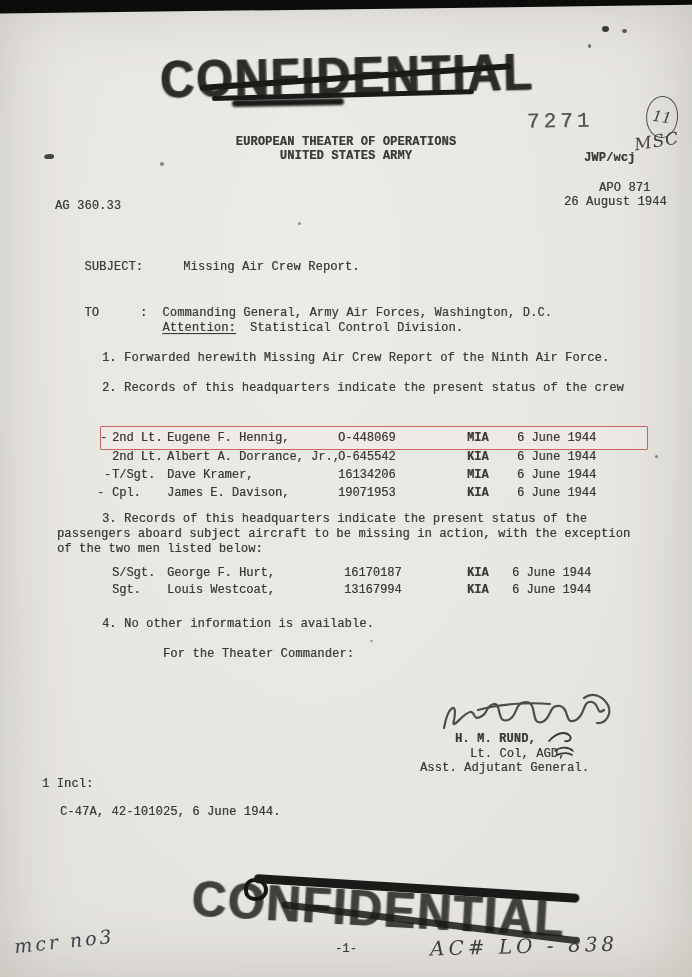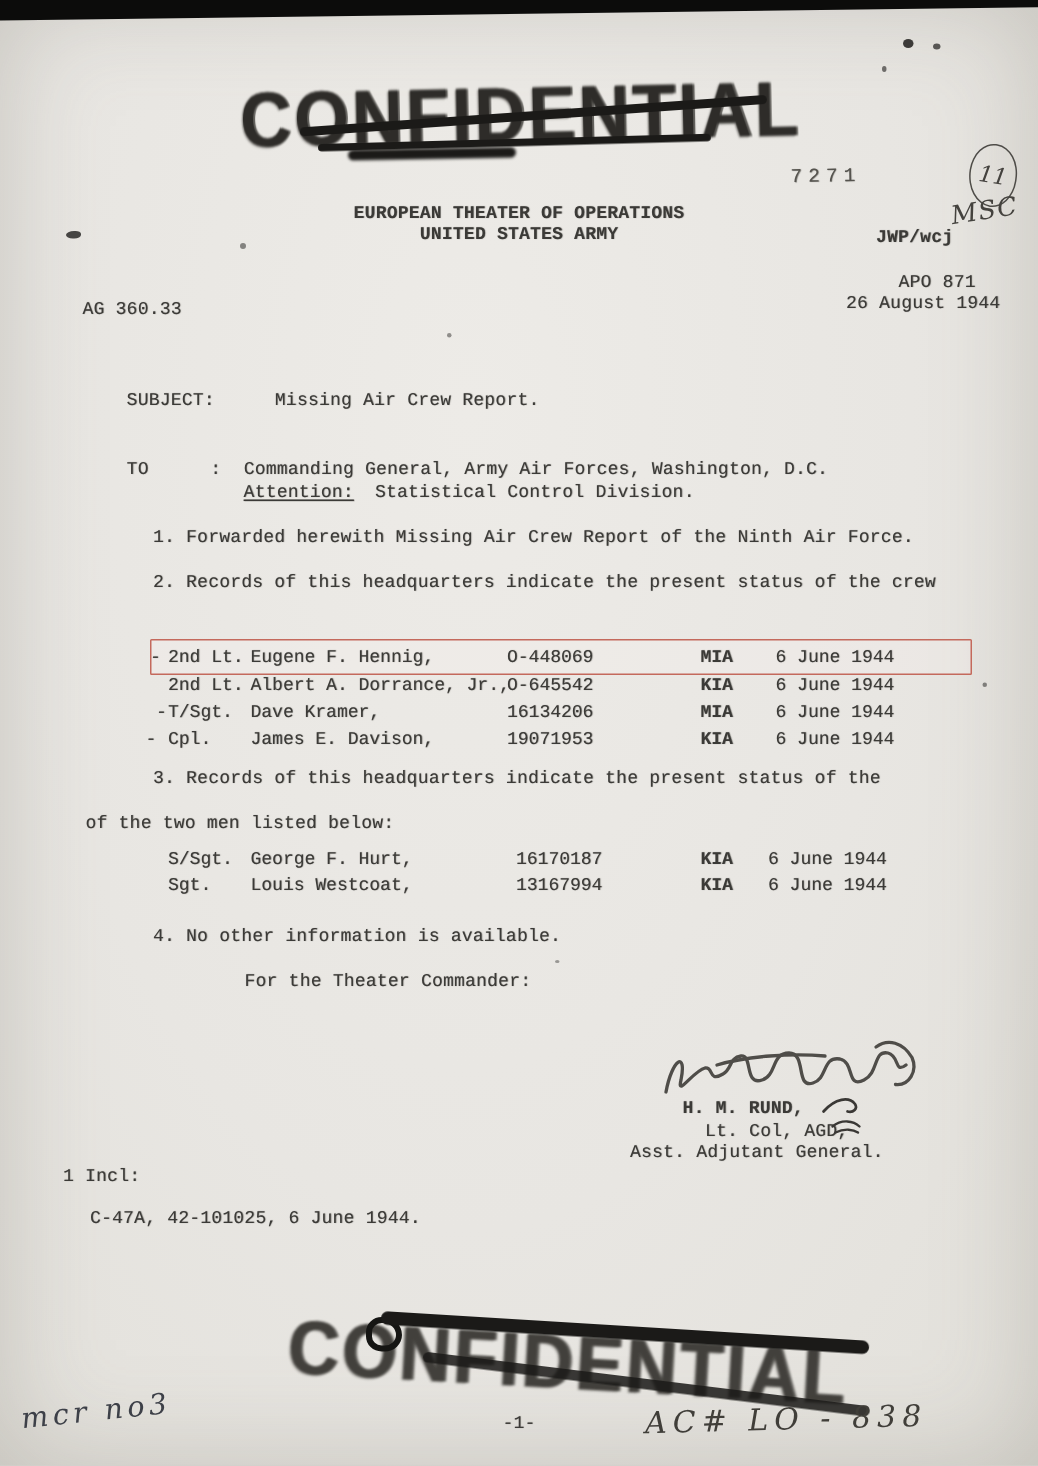--- a/index.html
+++ b/index.html
@@ -79,21 +79,21 @@
   <div class="dot" style="left:370px; top:640px; width:3px; height:2px; opacity:.4;"></div>
 
   <div class="stamp top">CONFIDENTIAL</div>
   <div class="strike" style="left:200px; top:85px; width:312px; height:6px; transform:rotate(-4deg);"></div>
   <div class="strike" style="left:212px; top:96px; width:262px; height:5px; transform:rotate(-1.5deg);"></div>
   <div class="strike" style="left:232px; top:100px; width:112px; height:7px; transform:rotate(-1deg); filter:blur(1.2px);"></div>
 
   <div class="typed center-line" style="top:135px; font-weight:bold;">EUROPEAN THEATER OF OPERATIONS</div>
   <div class="typed center-line" style="top:149px; font-weight:bold;">UNITED STATES ARMY</div>
 
-  <div class="typed" style="left:527px; top:110px; font-size:13px; letter-spacing:4px; color:#55534e; transform:rotate(-1deg);">7271</div>
+  <div class="typed" style="left:527px; top:110px; font-size:21px; letter-spacing:4px; color:#55534e; transform:rotate(-1deg);">7271</div>
   <div class="circle-note">
       <span>11</span>
     </div>
   <div class="hand" style="left:634px; top:131px; font-size:17px; letter-spacing:1px; transform:rotate(-9deg);">MSC</div>
   <div class="typed" style="left:584px; top:151px; font-weight:bold;">JWP/wcj</div>
   <div class="typed" style="left:599px; top:181px;">APO 871</div>
   <div class="typed" style="left:564px; top:195px;">26 August 1944</div>
 
   <div class="typed" style="left:55px; top:199px;">AG 360.33</div>
 
@@ -141,20 +141,21 @@
   <div class="trow" style="top:486px;">
     <span class="cell c-prefix" style="left:97px;">-</span>
     <span class="cell c-rank">Cpl.</span>
     <span class="cell c-name">James E. Davison,</span>
     <span class="cell c-serial">19071953</span>
     <span class="cell c-status">KIA</span>
     <span class="cell c-date">6 June 1944</span>
   </div>
 
   <div class="typed" style="left:102px; top:512px;">3. Records of this headquarters indicate the present status of the</div>
+  <div class="typed" style="left:57px; top:527px;">passengers aboard subject aircraft to be missing in action, with the exception</div>
   <div class="typed" style="left:57px; top:542px;">of the two men listed below:</div>
 
   <div class="trow" style="top:566px;">
     <span class="cell c-rank">S/Sgt.</span>
     <span class="cell c-name">George F. Hurt,</span>
     <span class="cell c-serial p-serial">16170187</span>
     <span class="cell c-status">KIA</span>
     <span class="cell c-date p-date">6 June 1944</span>
   </div>
   <div class="trow" style="top:583px;">

